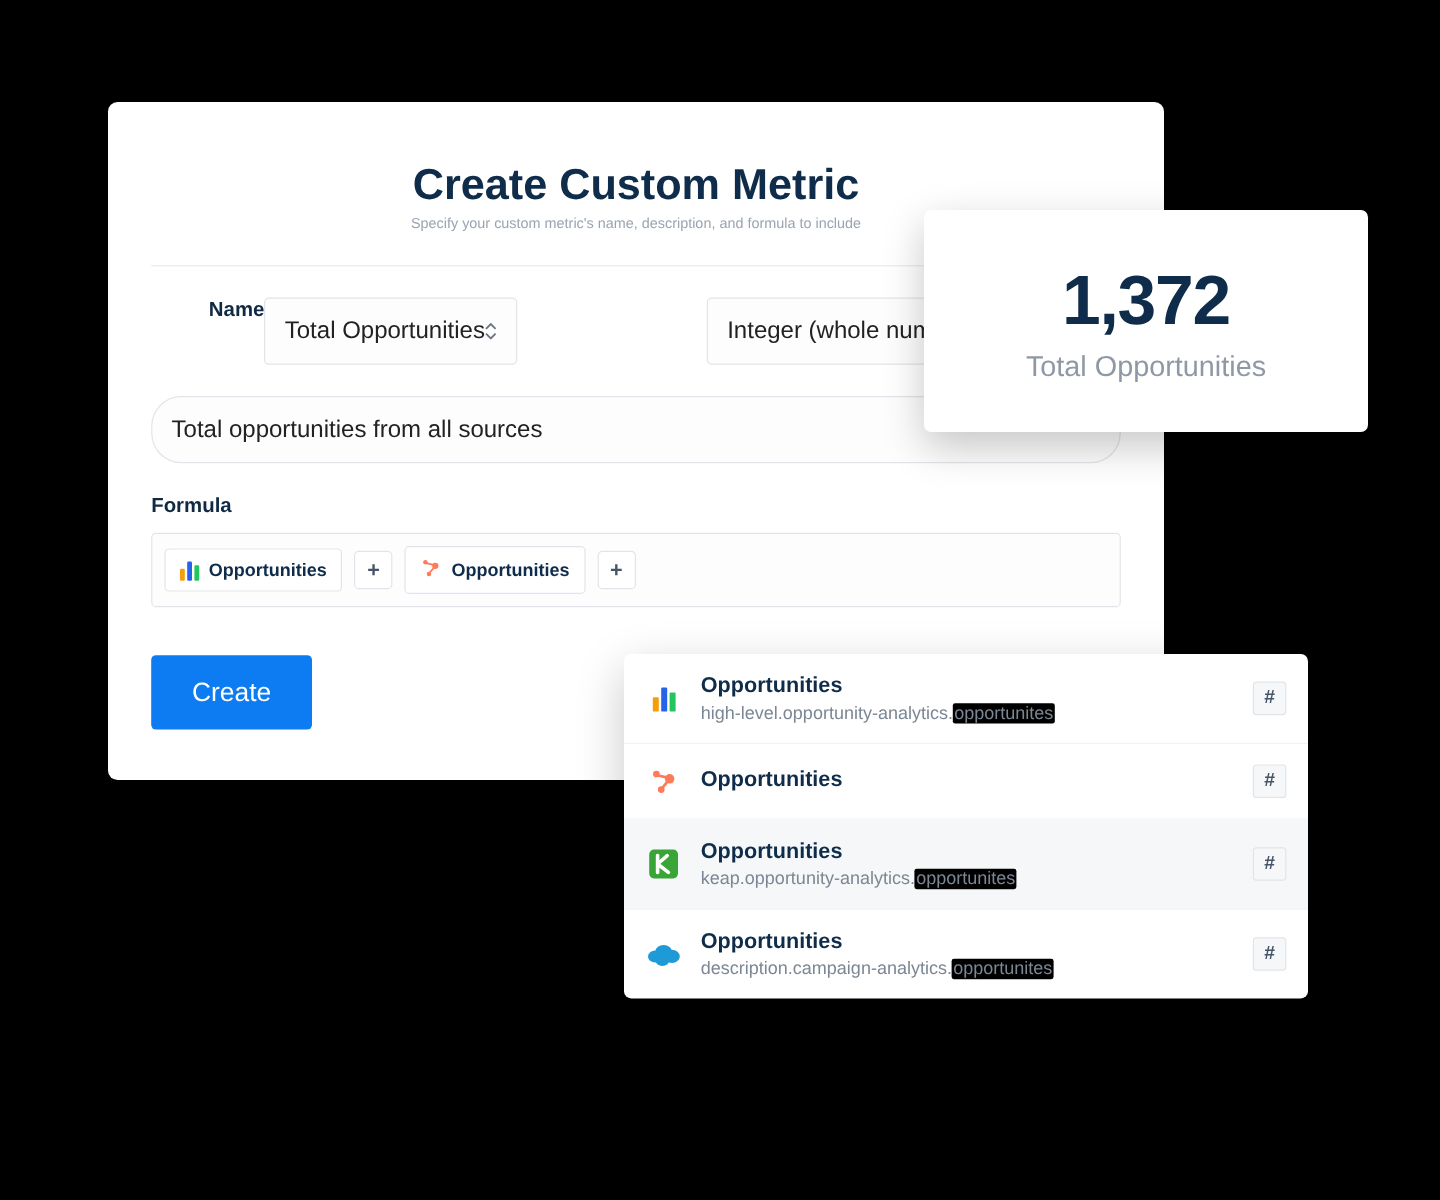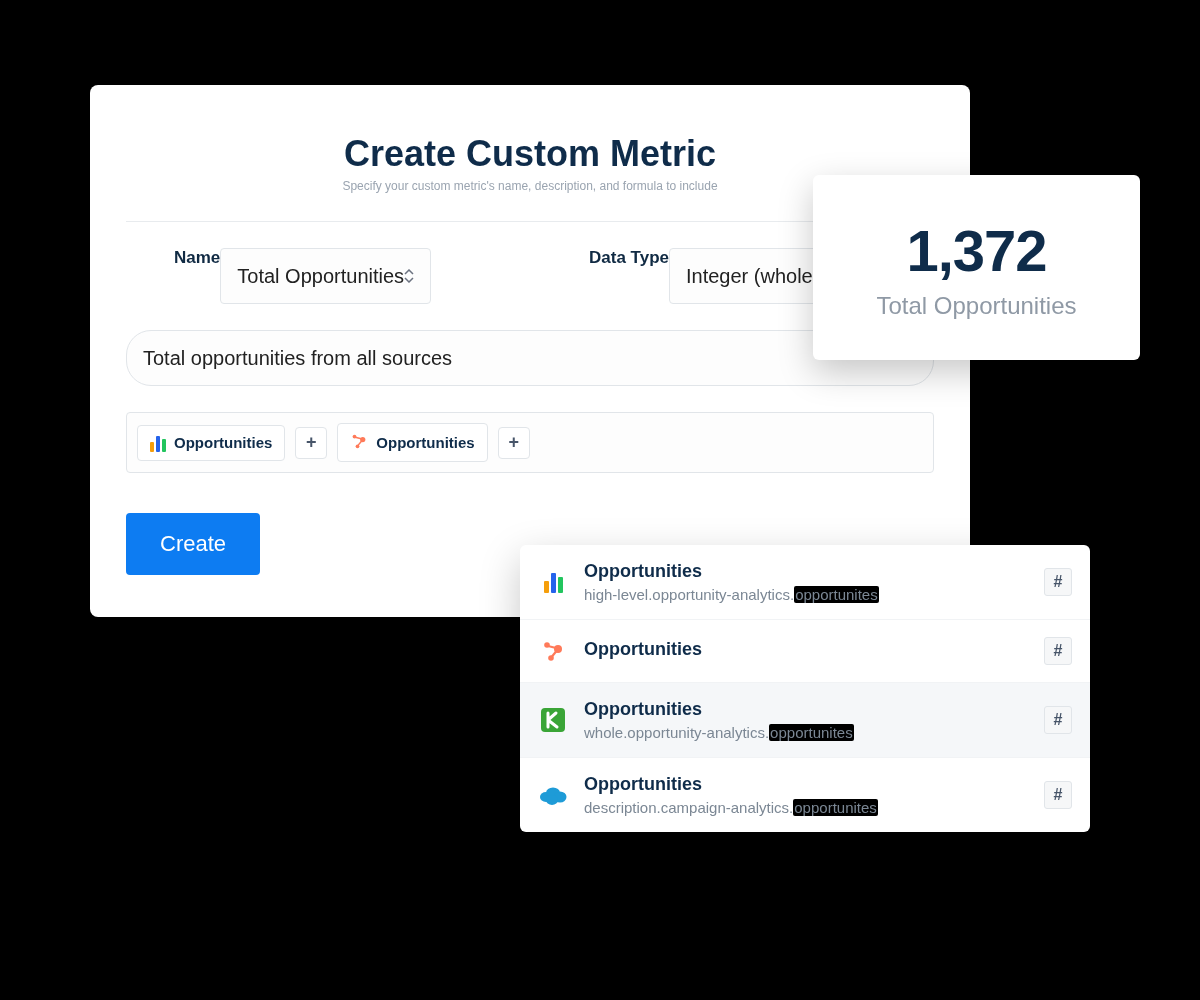--- a/index.html
+++ b/index.html
@@ -111,21 +111,21 @@
     font-weight: 500;
     padding: 18px 34px;
     cursor: pointer;
     text-align: center;
   }
   
   .metric-card {
     position: absolute;
     right: 60px;
     top: 175px;
-    width: 327px;
+    width: 370px;
     background: #fff;
     border-radius: 6px;
     box-shadow: 0 12px 35px rgba(0,0,0,0.22);
     padding: 42px 20px 40px 20px;
     text-align: center;
   }
   .metric-value {
     font-size: 58px;
     font-weight: 700;
     color: #0f2c4a;
@@ -214,31 +214,31 @@
           <svg width="10" height="6" viewBox="0 0 10 6">
               <path d="M1 5 L5 1 L9 5" stroke="#6b7280" stroke-width="1.5" fill="none"></path>
             </svg>
           <svg width="10" height="6" viewBox="0 0 10 6">
               <path d="M1 1 L5 5 L9 1" stroke="#6b7280" stroke-width="1.5" fill="none"></path>
             </svg>
         </span>
       </div>
     </div>
     <div class="col">
-      <div class="label">Data Type</div>
       <div class="input-wrap">
         <span>Integer (whole numbers)</span>
       </div>
     </div>
   </div>
 
   <div class="input-wrap full" style="margin-bottom:26px;">
     <span>Total opportunities from all sources</span>
   </div>
 
+  <div class="label">Formula</div>
   <div class="formula-box">
     <span class="chip">
       <span class="icon-bars">
           <span class="b1"></span>
           <span class="b2"></span>
           <span class="b3"></span>
         </span>
       <span>Opportunities</span>
     </span>
     <span class="op">+</span>
@@ -304,21 +304,21 @@
 
   <div class="suggest-item active">
     <span class="sicon">
       <svg width="26" height="26" viewBox="0 0 26 26">
           <rect x="1" y="1" width="24" height="24" rx="4" fill="#3aa537"></rect>
           <path d="M8 6 V20 M8 13 L16 6 M8 13 L17 20" stroke="#fff" stroke-width="3" stroke-linecap="round" fill="none"></path>
         </svg>
     </span>
     <div class="stext">
       <div class="sname">Opportunities</div>
-      <div class="spath"><span>whole.opportunity-analytics.</span><span class="hl">opportunites</span></div>
+      <div class="spath"><span>keap.opportunity-analytics.</span><span class="hl">opportunites</span></div>
     </div>
     <div class="hash">#</div>
   </div>
 
   <div class="suggest-item">
     <span class="sicon">
       <svg width="30" height="22" viewBox="0 0 30 22">
           <g fill="#1e9bd7">
             <ellipse cx="8" cy="13" rx="6" ry="5"></ellipse>
             <ellipse cx="15" cy="9" rx="7" ry="5.5"></ellipse>

